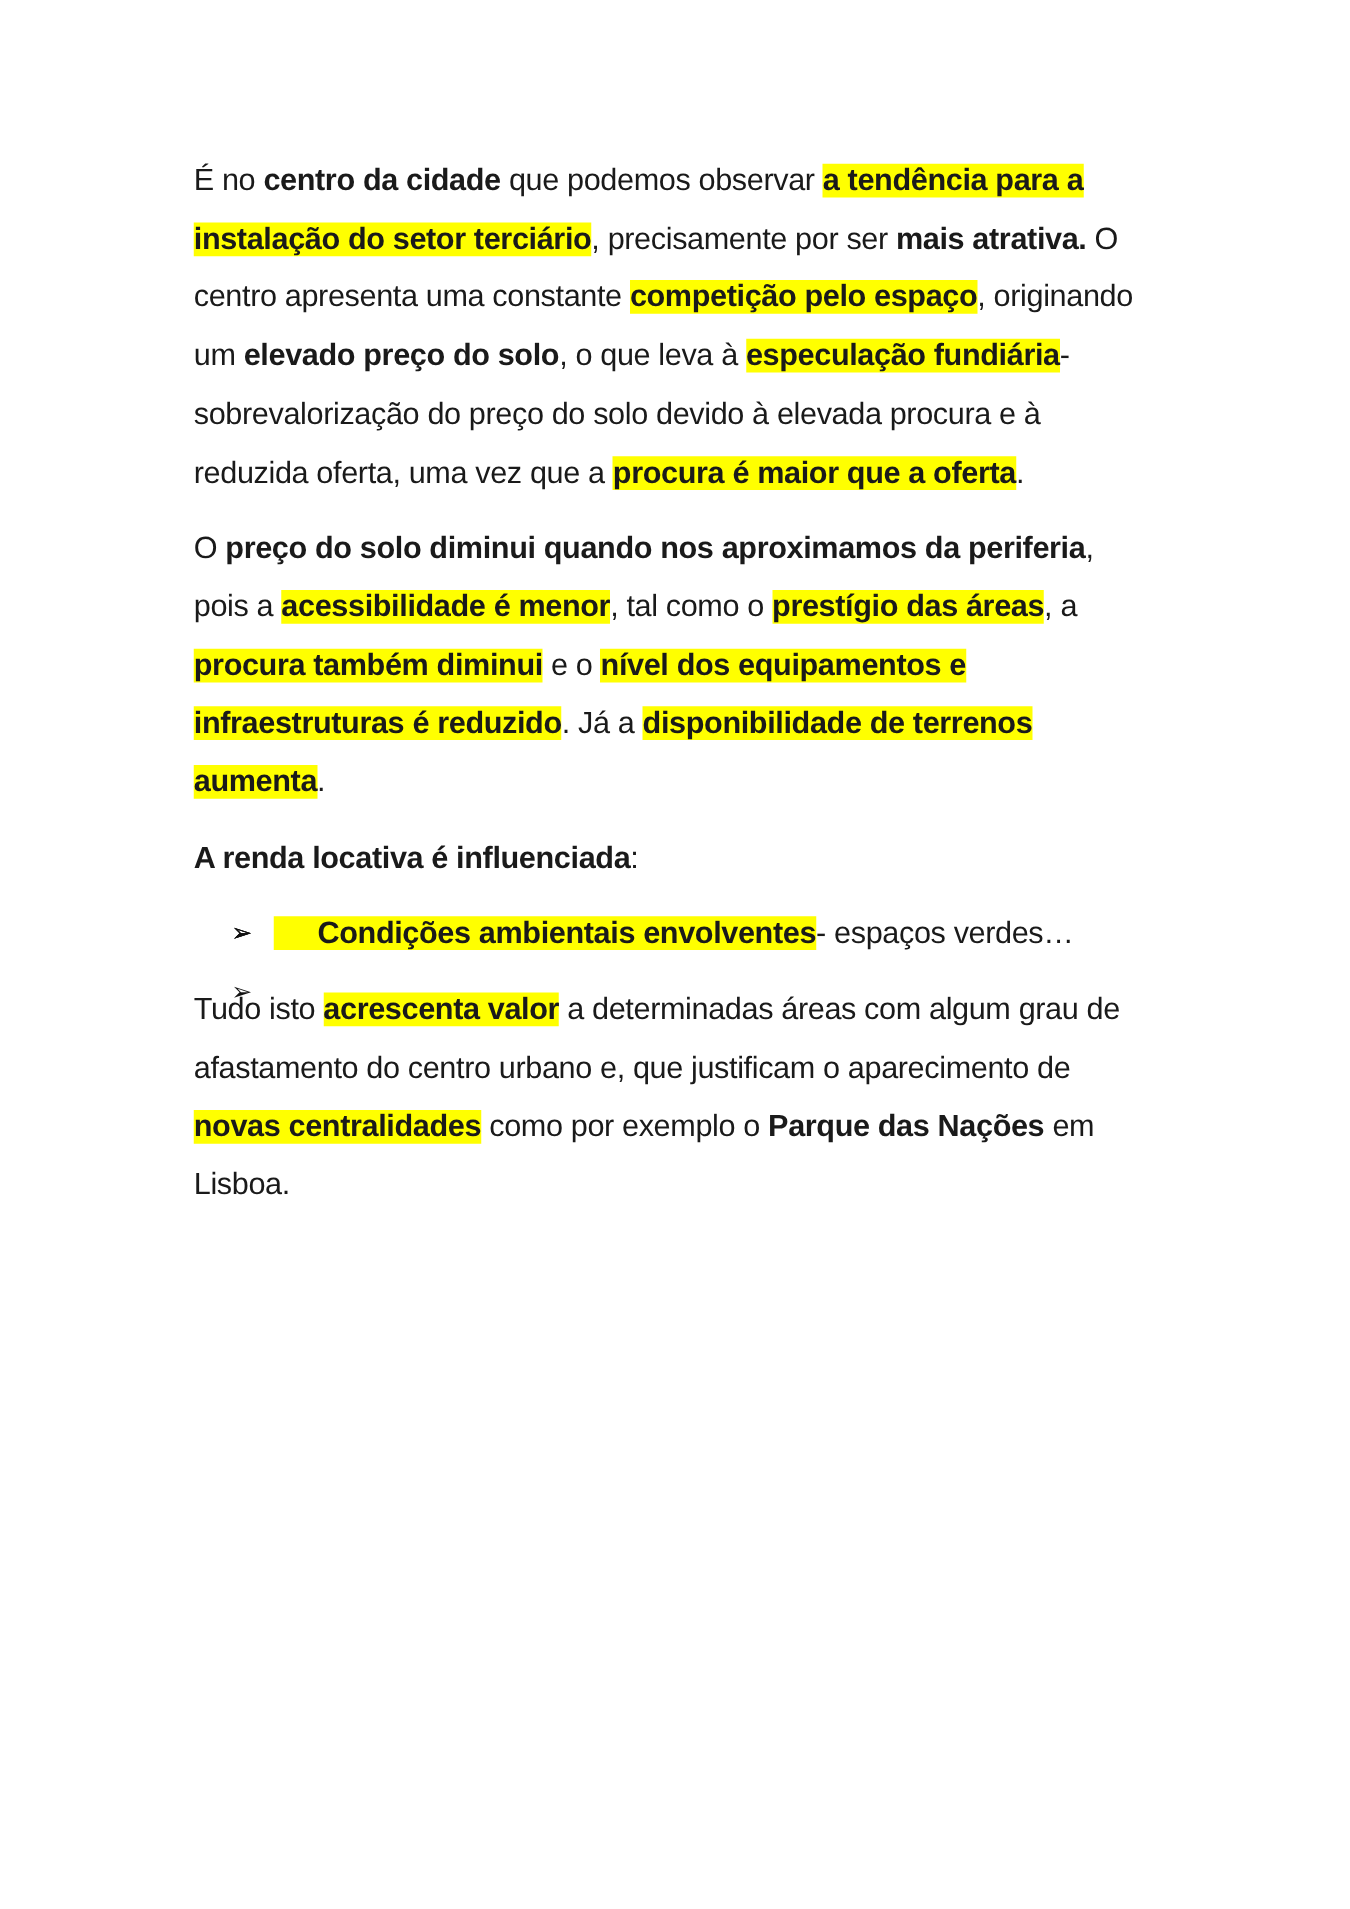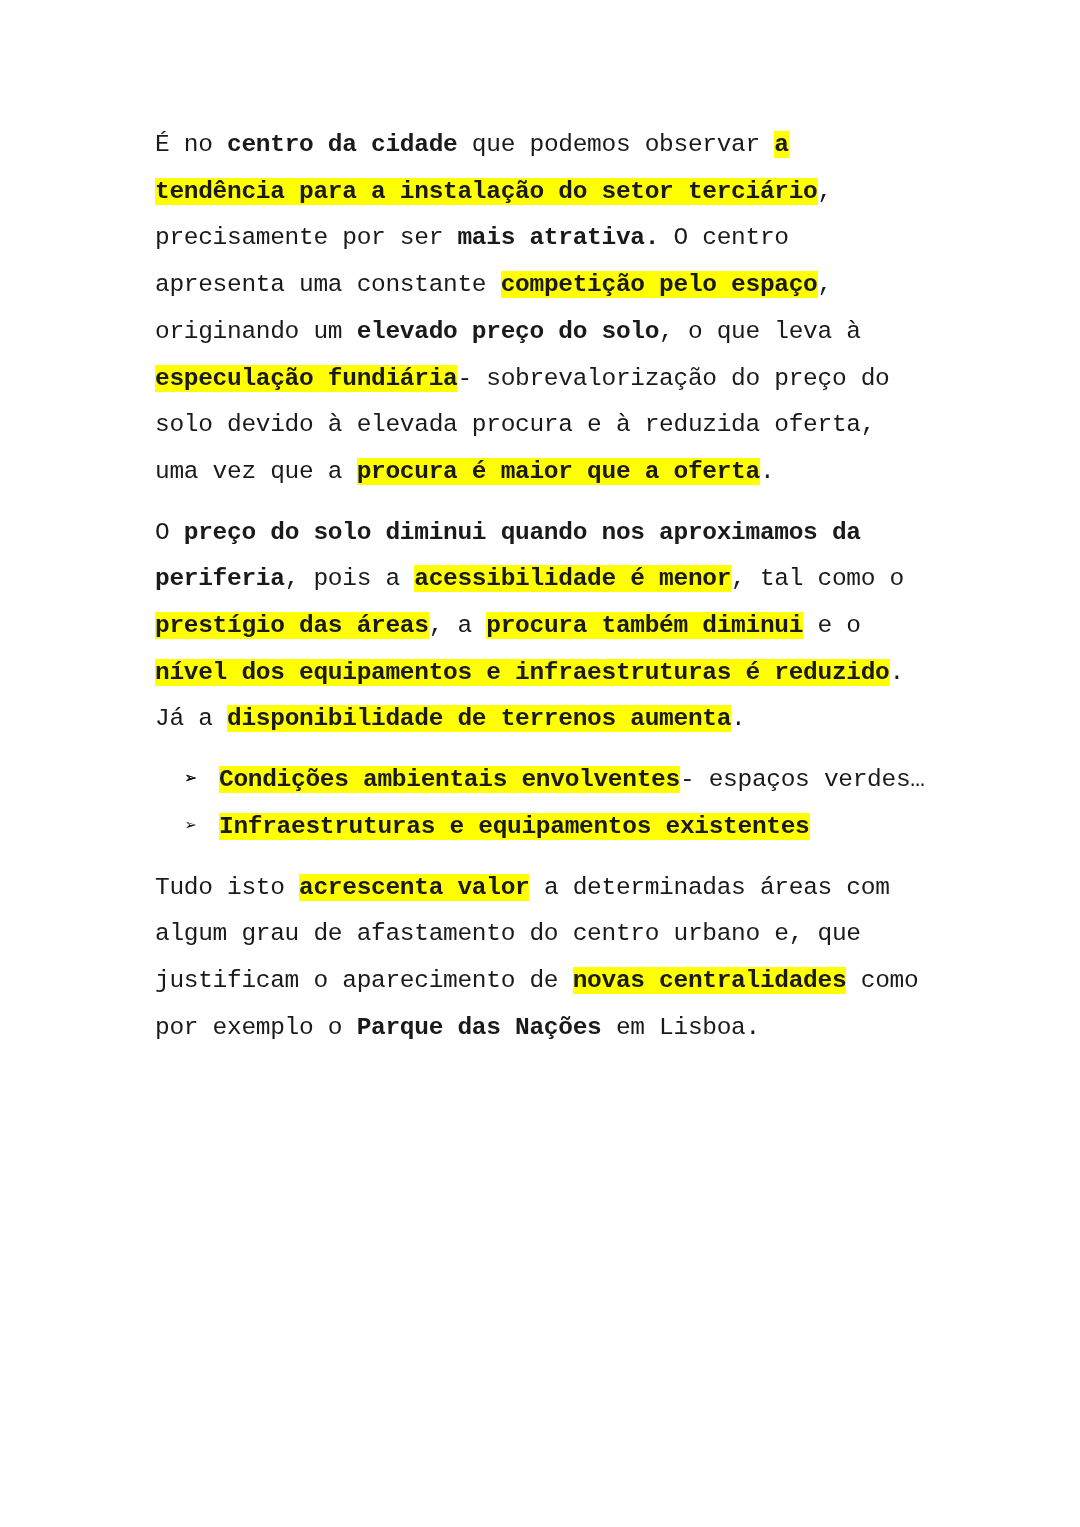--- a/index.html
+++ b/index.html
@@ -1,37 +1,38 @@
 <!DOCTYPE html>
 <html><head>
   <meta charset="utf-8">
   <style>
     html, body { margin: 0; padding: 0; background: #ffffff; }
     body { width: 1080px; height: 1527px; position: relative; overflow: hidden; }
     .page {
       position: absolute; left: 155px; top: 122px; width: 770px;
-      font-family: Liberation Mono, monospace;
+      font-family: Liberation Sans, sans-serif;
       font-size: 24.5px; color: #1a1a1a; letter-spacing: -0.3px;
     }
     .para { margin: 0 0 14px 0; line-height: 46.7px; }
     .para.p2 { margin-top: 0; }
     .b { font-weight: bold; }
     .hl { background: #ffff00; }
     ul.bullets { list-style: none; margin: 0 0 14px 0; padding: 0 0 0 64px; line-height: 46.7px; }
     ul.bullets li { position: relative; }
     ul.bullets li .arrow {
       position: absolute; left: -34px; top: 0; font-size: 20px; color: #111;
     }
   </style>
 </head>
 <body>
 
 <div class="page">
   <p class="para"><span>É no </span><span class="b">centro da cidade</span><span> que podemos observar </span><span class="b hl" style="background: rgb(255, 255, 0);">a tendência para a instalação do setor terciário</span><span>, precisamente por ser </span><span class="b">mais atrativa.</span><span> O centro apresenta uma constante </span><span class="b hl" style="background: rgb(255, 255, 0);">competição pelo espaço</span><span>, originando um </span><span class="b">elevado preço do solo</span><span>, o que leva à </span><span class="b hl" style="background: rgb(255, 255, 0);">especulação fundiária</span><span>- sobrevalorização do preço do solo devido à elevada procura e à reduzida oferta, uma vez que a </span><span class="b hl" style="background: rgb(255, 255, 0);">procura é maior que a oferta</span><span>.</span></p>
   <p class="para p2"><span>O </span><span class="b">preço do solo diminui quando nos aproximamos da periferia</span><span>, pois a </span><span class="b hl" style="background: rgb(255, 255, 0);">acessibilidade é menor</span><span>, tal como o </span><span class="b hl" style="background: rgb(255, 255, 0);">prestígio das áreas</span><span>, a </span><span class="b hl" style="background: rgb(255, 255, 0);">procura também diminui</span><span> e o </span><span class="b hl" style="background: rgb(255, 255, 0);">nível dos equipamentos e infraestruturas é reduzido</span><span>. Já a </span><span class="b hl" style="background: rgb(255, 255, 0);">disponibilidade de terrenos aumenta</span><span>.</span></p>
+  <p class="para"><span class="b">A renda locativa é influenciada</span><span>:</span></p>
   <ul class="bullets">
     <li><span class="arrow">➢</span></li>
     <li><span class="arrow">➢</span></li>
-    <li><span class="arrow">➢</span><span><span class="b hl" style="background: rgb(255, 255, 0);">Condições ambientais envolventes</span><span>- espaços verdes…</span></span></li>
-    <li><span class="arrow">➢</span><span><span class="b hl" style="background: rgb(255, 255, 0);">Infraestruturas e equipamentos existentes</span></span></li>
+    <li><span class="arrow">➢</span><span><span class="b hl" style="background: rgb(255, 255, 0); padding-left: 35px;">Condições ambientais envolventes</span><span>- espaços verdes…</span></span></li>
+    <li><span class="arrow">➢</span></li>
   </ul>
   <p class="para"><span>Tudo isto </span><span class="b hl" style="background: rgb(255, 255, 0);">acrescenta valor</span><span> a determinadas áreas com algum grau de afastamento do centro urbano e, que justificam o aparecimento de </span><span class="b hl" style="background: rgb(255, 255, 0);">novas centralidades</span><span> como por exemplo o </span><span class="b">Parque das Nações</span><span> em Lisboa.</span></p>
 </div>
 
 </body></html>

